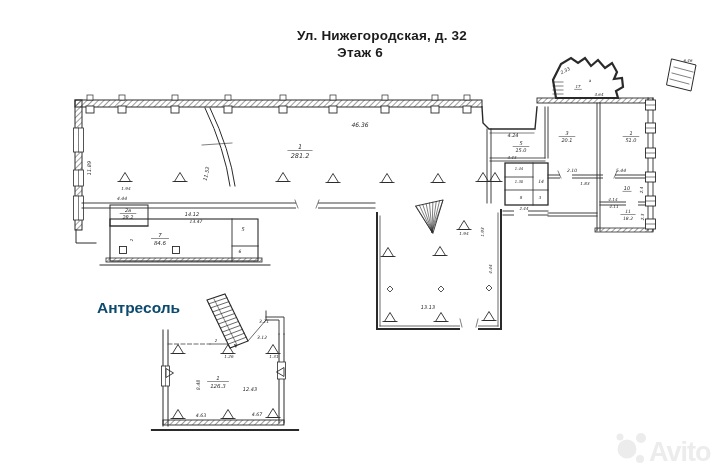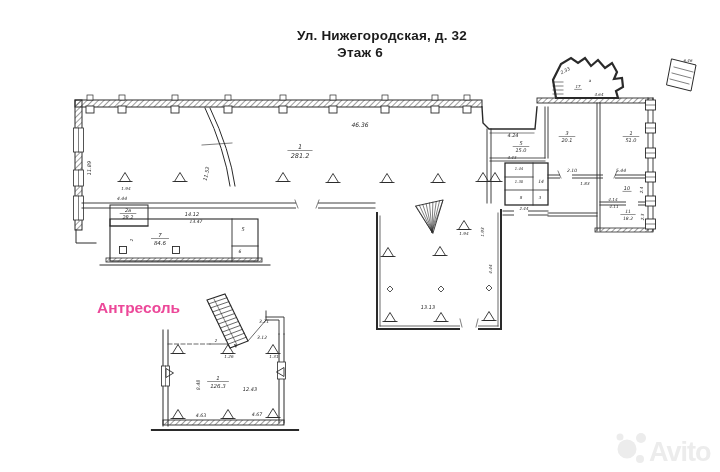--- a/index.html
+++ b/index.html
@@ -2,21 +2,21 @@
 <html><head>
 <meta charset="utf-8">
 <style>
   html,body{margin:0;padding:0;background:#fff;}
   #page{position:relative;width:720px;height:472px;background:#ffffff;overflow:hidden;
         font-family:"Liberation Sans",sans-serif;}
   .title-line{position:absolute;left:0;right:0;text-align:center;color:#1b1b1b;
         font-weight:600;font-size:13.5px;letter-spacing:.2px;}
   #title1{top:28px;padding-left:44px;}
   #title2{top:45px;}
-  #mezz-label{position:absolute;left:97px;top:299px;color:#ec4899;font-weight:600;font-size:15.5px;}
+  #mezz-label{position:absolute;left:97px;top:299px;color:#0c4a6e;font-weight:600;font-size:15.5px;}
   svg{position:absolute;left:0;top:0;}
   .plantext{font-family:"DejaVu Sans",sans-serif;fill:#2a2a2a;}
 </style>
 </head>
 <body>
 
 <div id="page">
   <div id="title1" class="title-line">Ул. Нижегородская, д. 32</div>
   <div id="title2" class="title-line">Этаж 6</div>
   <div id="mezz-label">Антресоль</div>

